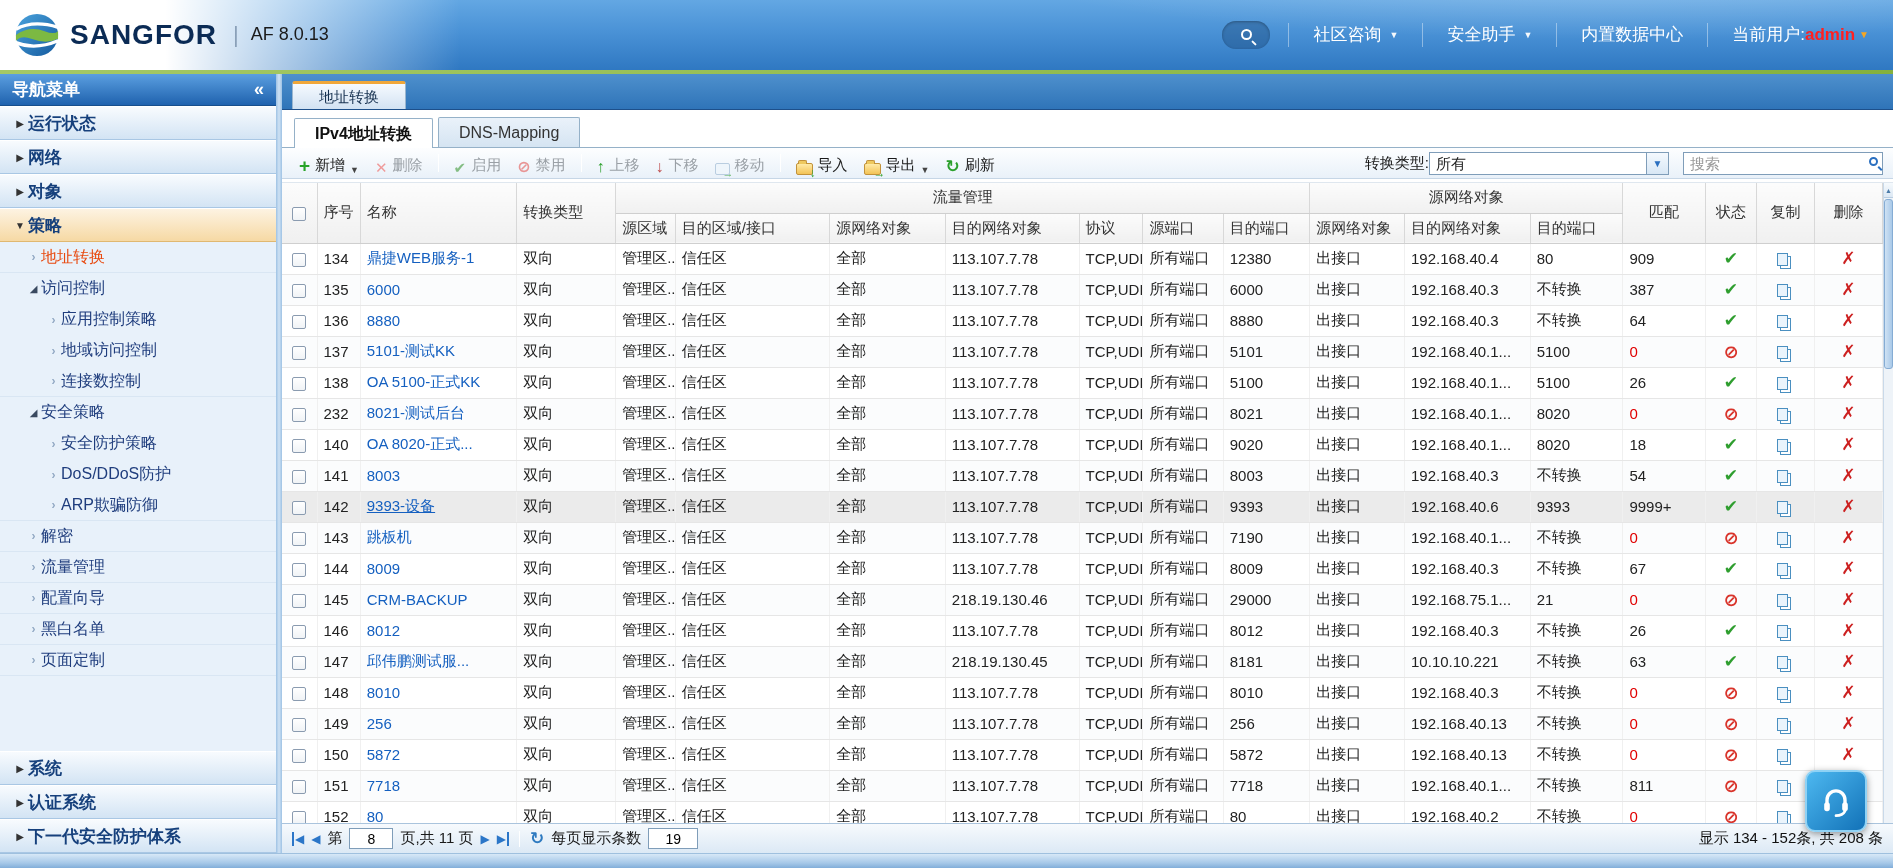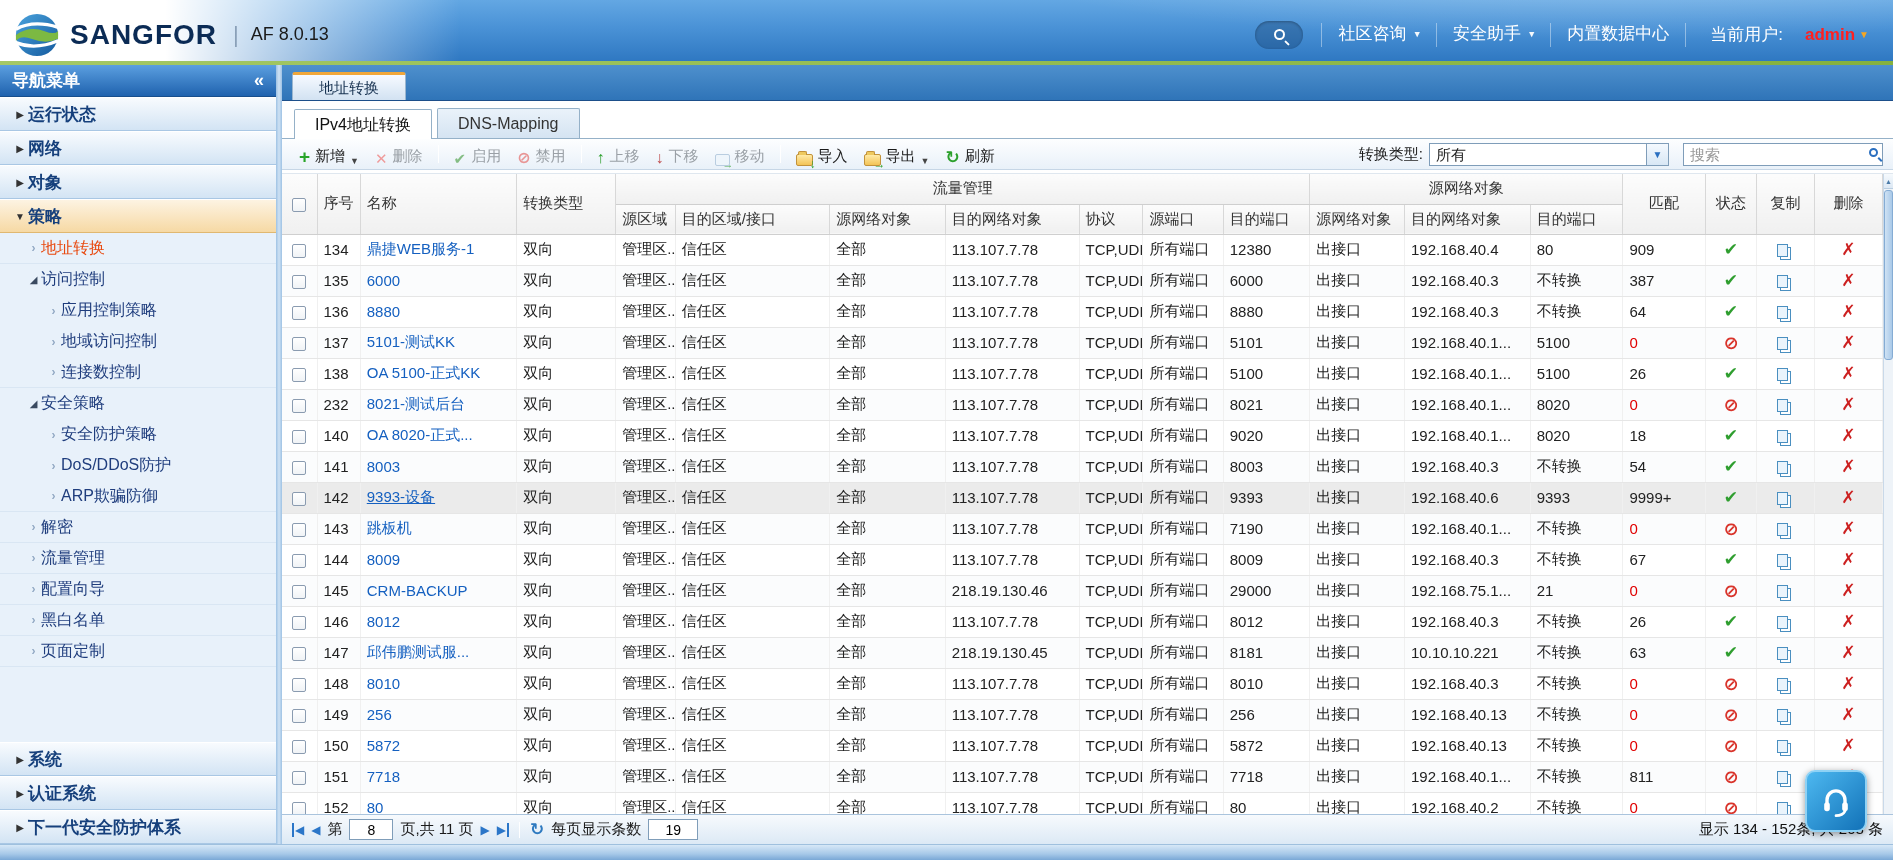--- a/index.html
+++ b/index.html
@@ -1,42 +1,42 @@
 <!DOCTYPE html>
 <html><head>
 <meta charset="utf-8">
 <style>
   * { margin:0; padding:0; box-sizing:border-box; }
   html,body { width:1893px; height:868px; overflow:hidden;
     font-family:"Liberation Sans","DejaVu Sans",sans-serif; background:#fff; position:relative; }
 
   
-  .topbar { position:relative; height:61px;
+  .topbar { position:relative; height:70px;
     background:linear-gradient(180deg,#63a7e3 0%,#4a92d6 45%,#2f78c2 100%); overflow:hidden; }
   .topbar::before { content:""; position:absolute; left:0; top:0; bottom:0; width:460px;
     background:linear-gradient(90deg,#ffffff 0%,#ffffff 36%,rgba(255,255,255,0) 100%); }
   .topbar::after { content:""; position:absolute; right:0; top:-30px; width:900px; height:70px;
     background:radial-gradient(ellipse at 70% 0%,rgba(255,255,255,.25),rgba(255,255,255,0) 70%); }
   .brandwrap { position:absolute; left:14px; top:0; height:69px; display:flex; align-items:center; z-index:2; }
   .brand-text { font-size:28px; font-weight:bold; color:#0b2b55; letter-spacing:1px; margin-left:10px; }
   .brand-sep { color:#8aa0b8; font-size:22px; margin:0 12px 0 16px; font-weight:200; }
   .version-text { font-size:18px; color:#1a1a1a; }
   .topmenu { position:absolute; right:10px; top:0; height:69px; display:flex; align-items:center; z-index:2; }
   .search-pill { width:48px; height:28px; border-radius:14px; background:rgba(10,45,90,.30);
     box-shadow:inset 0 1px 3px rgba(0,0,0,.3); display:flex; align-items:center; justify-content:center; cursor:pointer; }
   .mag { position:relative; width:11px; height:11px; border:2px solid #fff; border-radius:50%; display:inline-block; }
   .mag::after { content:""; position:absolute; width:2px; height:6px; background:#fff;
     transform:rotate(-45deg); left:10px; top:9px; border-radius:1px; }
-  .tm-item { color:#fff; font-size:17px; padding:0 16px; height:24px; line-height:24px;
-    border-left:1px solid rgba(255,255,255,.4); margin-left:0; display:flex; align-items:center; cursor:pointer; white-space:nowrap;font-family:Liberation Mono, monospace; }
+  .tm-item { color:#fff; font-size:17px; padding:0 24px; height:24px; line-height:24px;
+    border-left:1px solid rgba(255,255,255,.4); margin-left:0; display:flex; align-items:center; cursor:pointer; white-space:nowrap; }
   .tm-item:first-of-type { margin-left:18px; }
   .tm-caret { font-size:9px; color:#fff; opacity:.95; margin-left:8px; }
   .userblock { color:#fff; font-size:17px; padding:0 14px 0 24px; border-left:1px solid rgba(255,255,255,.4);
     height:24px; line-height:24px; display:flex; align-items:center; white-space:nowrap; }
-  .username { color:#ff2020; font-weight:bold; margin-left:22px; }
+  .username { color:#ff2020; font-weight:bold; margin-left:0; }
   .user-caret { font-size:10px; color:#f5a623; margin-left:4px; }
   .greenline { height:4px; background:linear-gradient(90deg,#a4c866,#85b13e); }
 
   
   .app { display:flex; height:779px; }
   .sidebar { width:276px; background:#e8f1fa; display:flex; flex-direction:column;text-align:center; }
   .splitter { width:6px; background:linear-gradient(90deg,#9ec2e4,#cfe2f4 50%,#9ec2e4); }
   .main { flex:1; display:flex; flex-direction:column; background:#fff; min-width:0; }
 
   
@@ -66,21 +66,21 @@
     border-bottom:1px solid #1d4f8a; display:flex; align-items:flex-end; padding-left:10px; }
   .wintab { height:28px; line-height:25px; padding:0 26px;
     background:linear-gradient(180deg,#f6faff,#d2e2f2); border:1px solid #9ab6d0; border-bottom:none;
     border-top:3px solid #f0a73a; border-radius:3px 3px 0 0; font-size:15px; color:#15304f; cursor:pointer; }
 
   
   .subtabs { display:flex; align-items:flex-end; padding:7px 0 0 12px; height:38px;
     border-bottom:1px solid #95b1c8; background:#fff; }
   .subtab { height:30px; line-height:29px; padding:0 20px; margin-right:5px; font-size:16px;
     border:1px solid #95b1c8; border-bottom:none; border-radius:2px 2px 0 0; cursor:pointer; position:relative; }
-  .subtab.active { background:#fff; font-weight:normal; color:#111; top:1px; }
+  .subtab.active { background:#fff; font-weight:bold; color:#111; top:1px; }
   .subtab.inactive { background:linear-gradient(180deg,#eaf2fa,#d5e4f2); color:#333; }
 
   
   .toolbar { height:31px; display:flex; align-items:center; padding:0 10px; gap:2px;
     background:linear-gradient(180deg,#fdfeff,#e9f1f9); border-bottom:1px solid #c6d6e6; }
   .tb-btn { display:flex; align-items:flex-end; gap:5px; padding:0 7px; height:24px;
     font-size:15px; color:#1a1a1a; cursor:pointer; white-space:nowrap; }
   .tb-btn.disabled { color:#9aa0a6; cursor:default; }
   .tb-sep { width:1px; height:18px; background:#c3d2e0; border-right:1px solid #fff; margin:0 6px; }
   .caret { font-size:9px; color:#444; }
@@ -94,21 +94,21 @@
   .i-move { width:15px; height:12px; border:1px solid #b9cde0; background:#eef5fb; position:relative; border-radius:2px; }
   .i-move::after { content:"→"; position:absolute; right:-5px; bottom:-5px; color:#54ae54; font-size:11px; font-weight:700; }
   .i-folder-in,.i-folder-out { width:17px; height:12px; background:linear-gradient(#ffeaa6,#f3c356);
     border:1px solid #c2923b; border-radius:2px; position:relative; margin-top:2px; }
   .i-folder-in::before,.i-folder-out::before { content:""; position:absolute; top:-4px; left:1px; width:7px; height:3px;
     background:#eec95f; border:1px solid #c2923b; border-bottom:none; border-radius:2px 2px 0 0; }
   .i-folder-in::after  { content:"↓"; position:absolute; right:-4px; bottom:-5px; color:#2ca02c; font-weight:700; font-size:12px; }
   .i-folder-out::after { content:"→"; position:absolute; right:-6px; bottom:-5px; color:#2ca02c; font-weight:700; font-size:12px; }
   .i-refresh::before { content:"↻"; color:#2ca02c; font-weight:700; font-size:17px; }
   .tb-right { margin-left:auto; display:flex; align-items:center; }
-  .filter-label { font-size:15px; color:#1a1a1a; margin-right:6px;text-align:center; }
+  .filter-label { font-size:15px; color:#1a1a1a; margin-right:0;text-align:center; }
   .selectbox { width:218px; height:23px; border:1px solid #7f9db9; background:#fff; font-size:15px;
     color:#222; padding:0 6px; line-height:21px; cursor:pointer; }
   .sel-btn { width:22px; height:23px; border:1px solid #7f9db9; border-left:none;
     background:linear-gradient(180deg,#f4f9fe,#d8e7f5); color:#2a6fc0; font-size:10px;
     display:flex; align-items:center; justify-content:center; cursor:pointer; }
   .searchwrap { position:relative; margin-left:14px; }
   .searchwrap input { width:200px; height:23px; border:1px solid #7f9db9; font-size:15px;
     padding:0 24px 0 6px; color:#333; }
   .searchwrap input::placeholder { color:#999; }
   .search-glyph { position:absolute; right:5px; top:5px; width:9px; height:9px;

